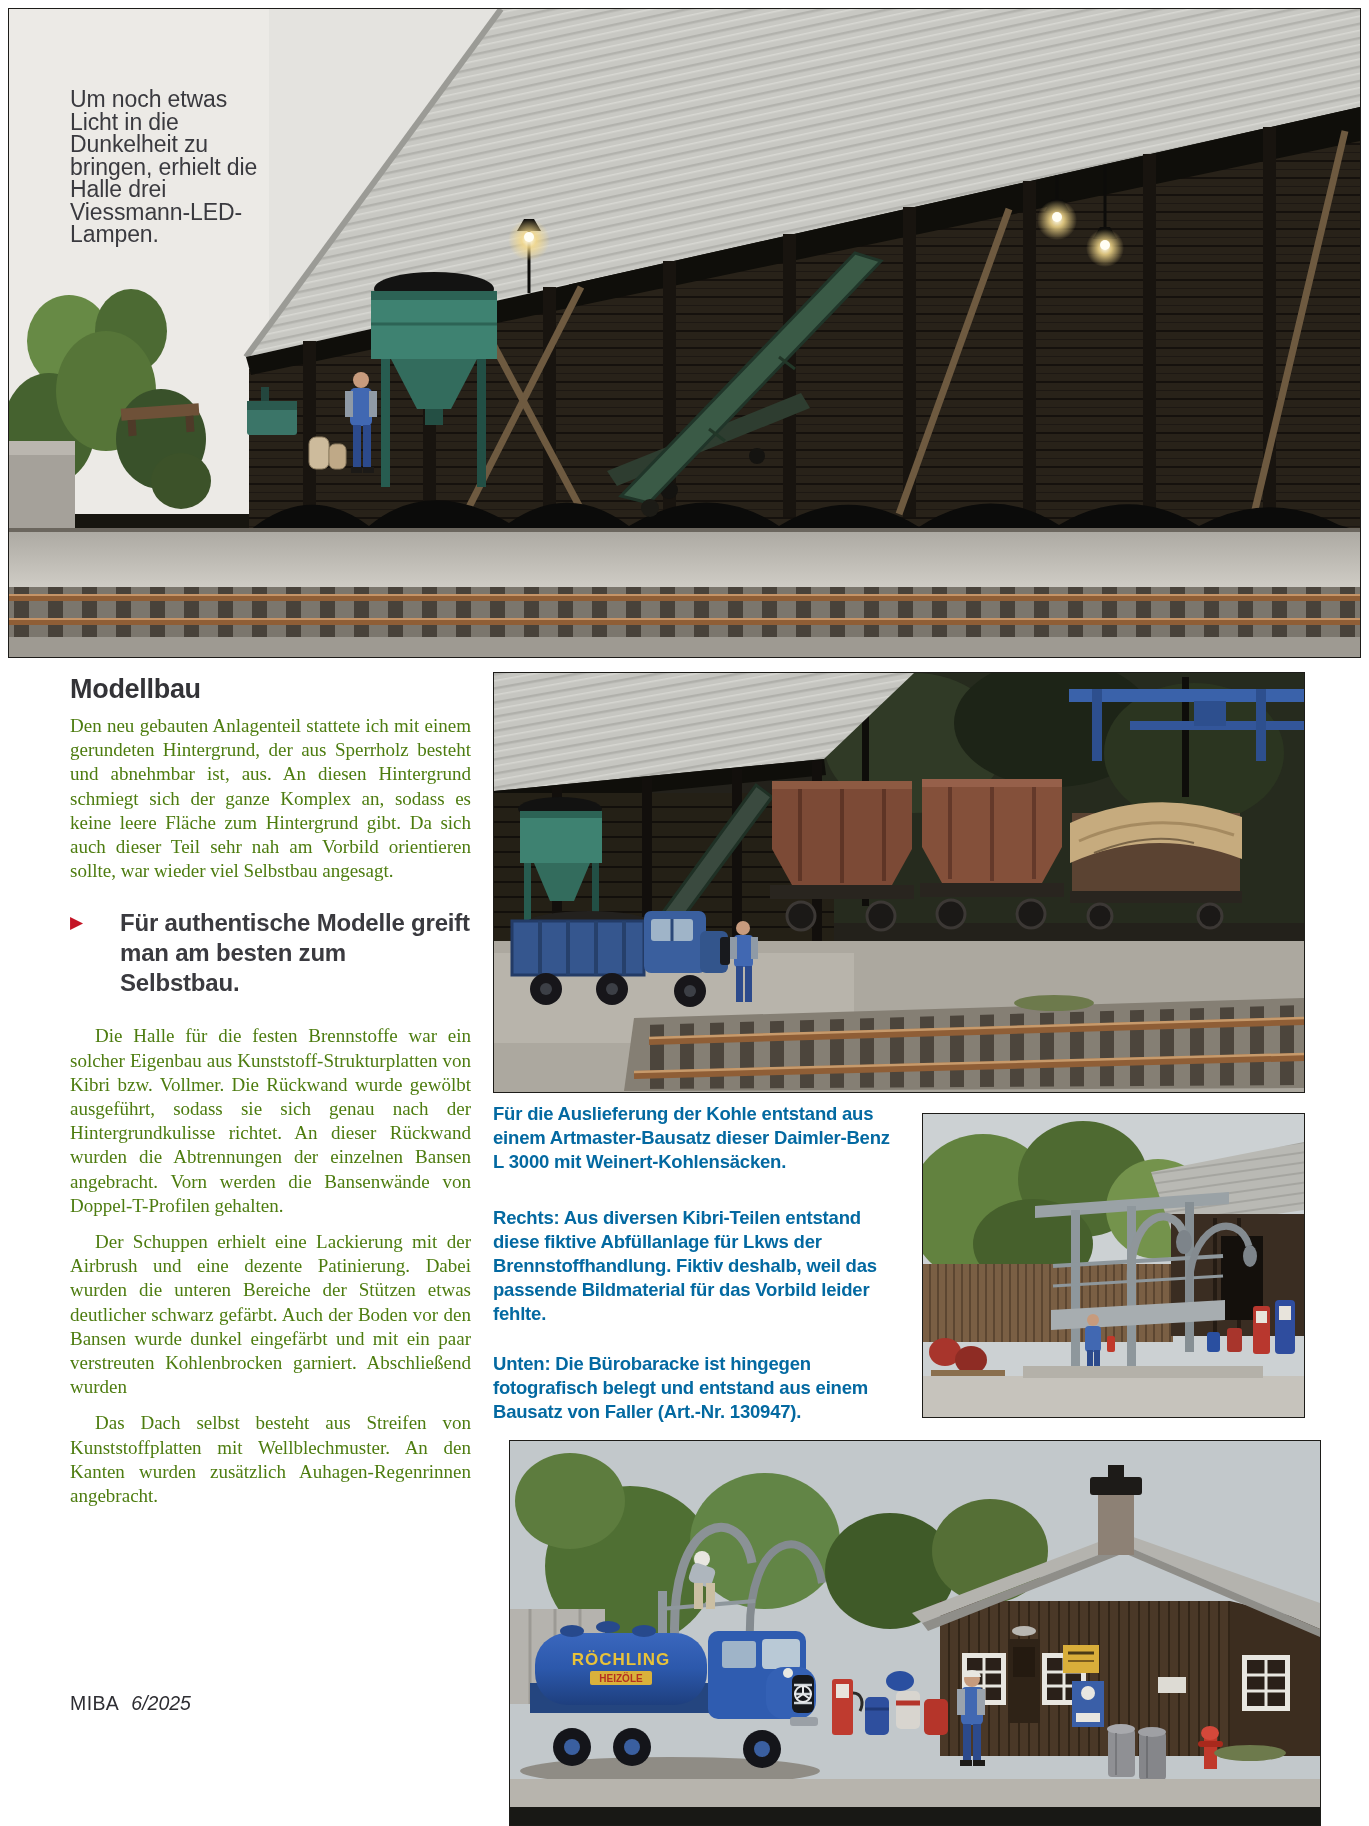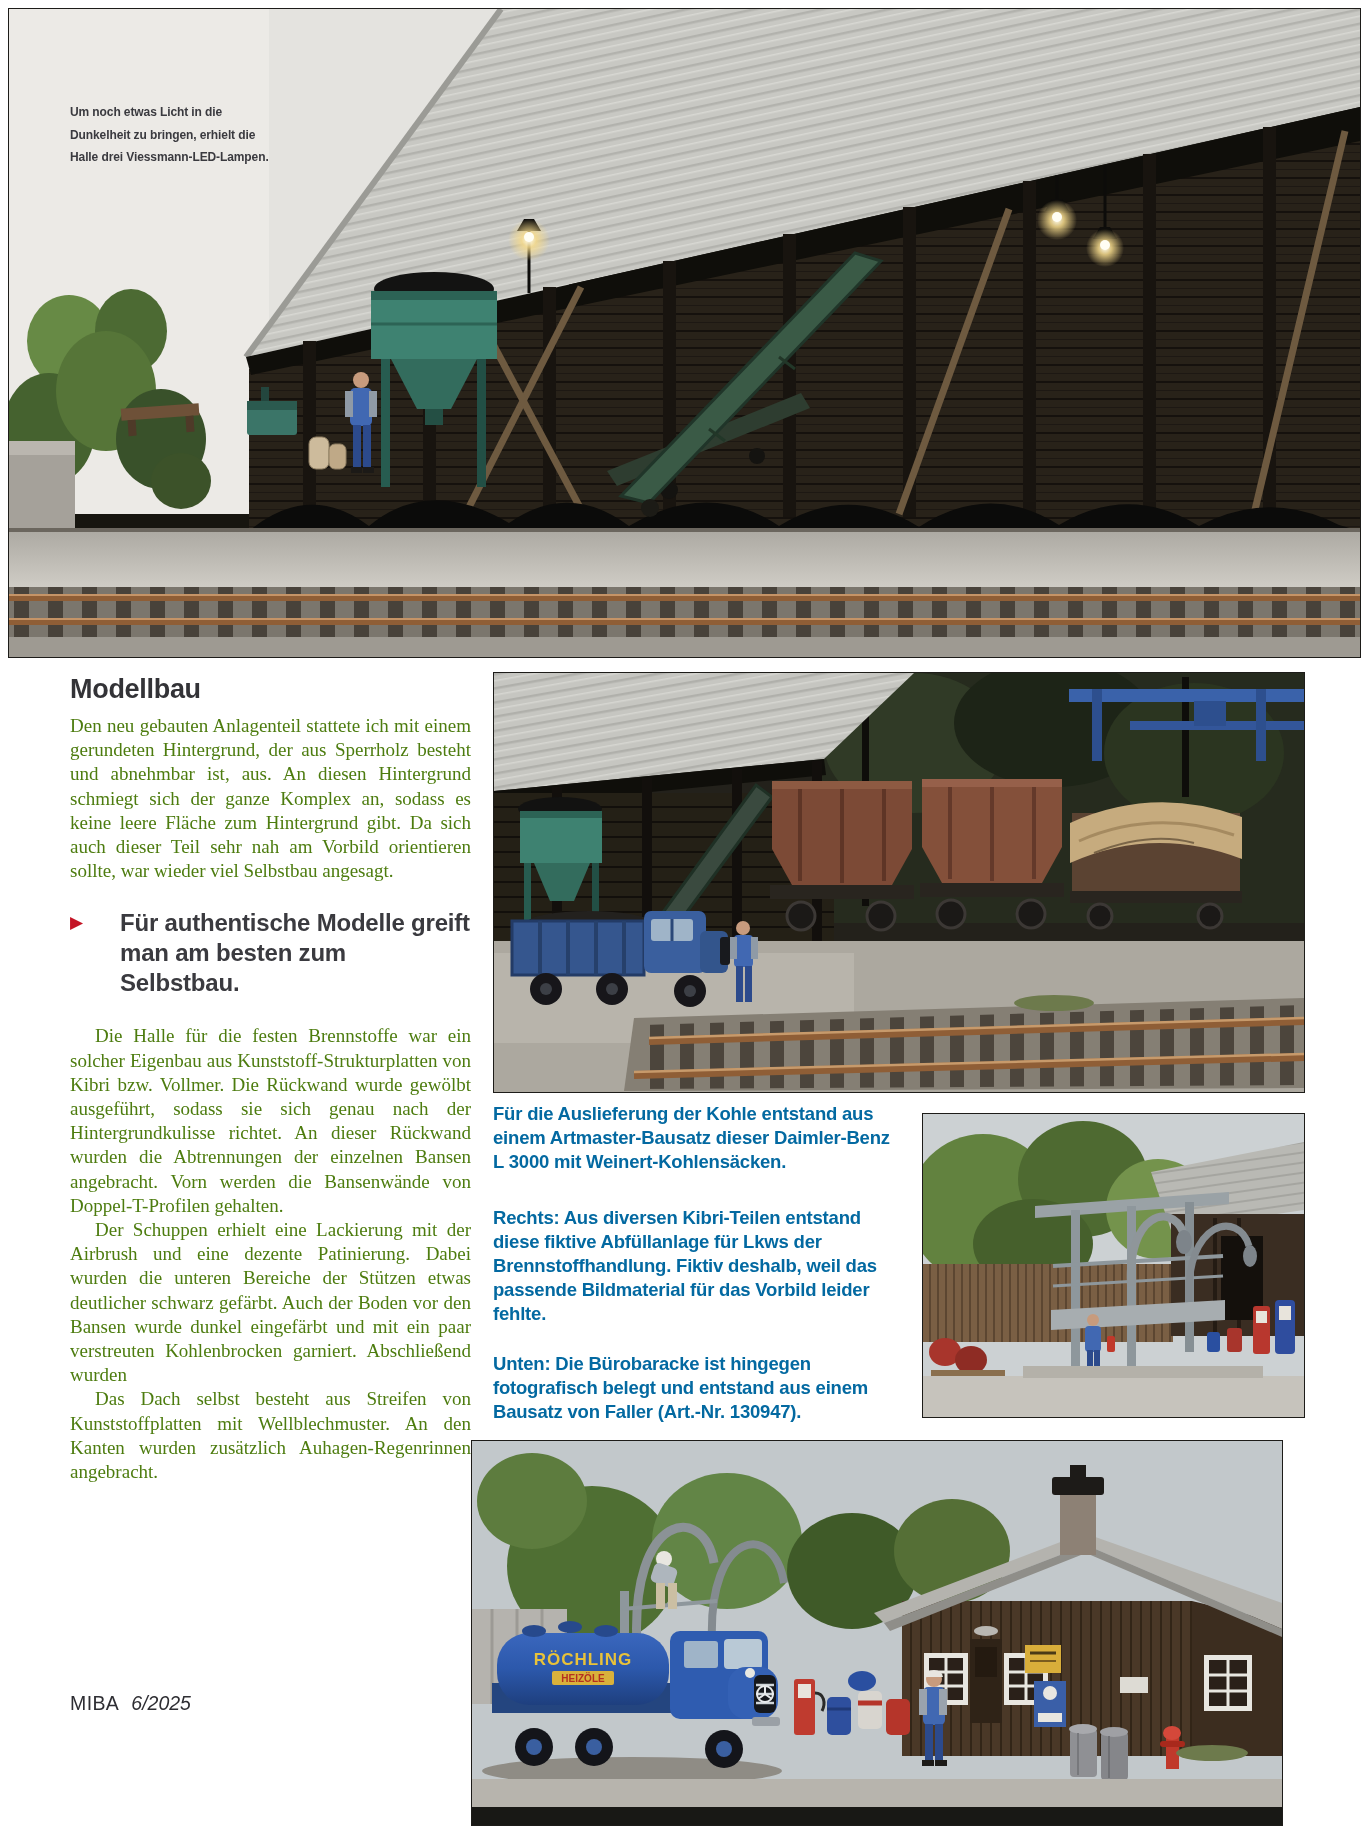--- a/index.html
+++ b/index.html
@@ -1,26 +1,26 @@
 <!DOCTYPE html>
 <html lang="de"><head>
 <meta charset="utf-8">
 <style>
   html,body{margin:0;padding:0;background:#9a9a9a;}
   .page{position:relative;width:1369px;height:1826px;background:#ffffff;overflow:hidden;
         font-family:"Liberation Sans",sans-serif;margin:0 auto;}
   .photo{position:absolute;border:1px solid #1d1c19;box-sizing:border-box;overflow:hidden;background:#8a8a85;}
   .photo svg{display:block;width:100%;height:100%;}
-  .overlay-cap{position:absolute;left:70px;top:101px;width:202px;font-weight:bold;
-               font-size:12px;line-height:22.5px;color:#3a3a3f;letter-spacing:-0.1px;z-index:5;}
+  .overlay-cap{position:absolute;left:70px;top:88px;width:202px;font-weight:normal;
+               font-size:23px;line-height:22.5px;color:#3a3a3f;letter-spacing:-0.1px;z-index:5;}
   .col{position:absolute;left:70px;top:674px;width:401px;color:#2d2d35;}
   .heading{font-size:27px;line-height:31px;margin:0 0 9px 0;color:#333337;font-weight:bold;letter-spacing:-0.3px;}
   .col p{font-family:"Liberation Serif",serif;font-size:19px;line-height:24.2px;margin:0;
          text-align:justify;hyphens:auto;-webkit-hyphens:auto;color:#4d7c0f;}
-  .col p.indent{text-indent:25px;}
+  .col p.indent{text-indent:25px;margin-top:12px;}
   .pullquote{display:flex;margin:25px 0 26px 0;}
   .pq-marker{color:#c41425;font-size:17px;line-height:30px;flex:0 0 30px;}
   .pq-text{font-weight:bold;font-size:24px;line-height:30px;color:#3a3a3f;letter-spacing:-0.2px;margin-left:20px;}
   .cap{position:absolute;left:493px;width:404px;font-weight:bold;font-size:18.5px;
        line-height:24px;color:#0369a1;letter-spacing:-0.2px;}
   .footer{position:absolute;left:70px;top:1692px;font-size:19.5px;color:#2e2e33;}
   .footer .brand{font-weight:normal;letter-spacing:0.4px;}
   .footer .issue{margin-left:12px;font-style:italic;}
 </style>
 </head>
@@ -356,21 +356,21 @@
         <rect x="162" y="212" width="16" height="26" rx="4" fill="#4168b2"></rect>
         <rect x="164" y="236" width="6" height="22" fill="#2c4a8c"></rect>
           <rect x="171" y="236" width="6" height="22" fill="#2c4a8c"></rect>
         <rect x="184" y="222" width="8" height="16" rx="2" fill="#c0392b"></rect>
       </g>
       <rect x="0" y="262" width="381" height="41" fill="#c6c3bc"></rect>
       <rect x="100" y="252" width="240" height="12" fill="#b4b1a9"></rect>
     </svg>
   </div>
 
-  <div class="photo" style="left:471px;top:1440px;width:812px;height:386px;">
+  <div class="photo" style="left:509px;top:1440px;width:812px;height:386px;">
     <svg viewBox="0 0 810 384" preserveAspectRatio="none">
       <defs>
         <pattern id="bb" width="10" height="30" patternUnits="userSpaceOnUse">
           <rect width="10" height="30" fill="#4a3827"></rect>
             <rect x="8" width="2" height="30" fill="#322517"></rect>
         </pattern>
         <linearGradient id="bt" x1="0" y1="0" x2="0" y2="1">
           <stop offset="0" stop-color="#3a67bd"></stop>
             <stop offset="0.5" stop-color="#2c58ab"></stop>
             <stop offset="1" stop-color="#1e3f7e"></stop>

